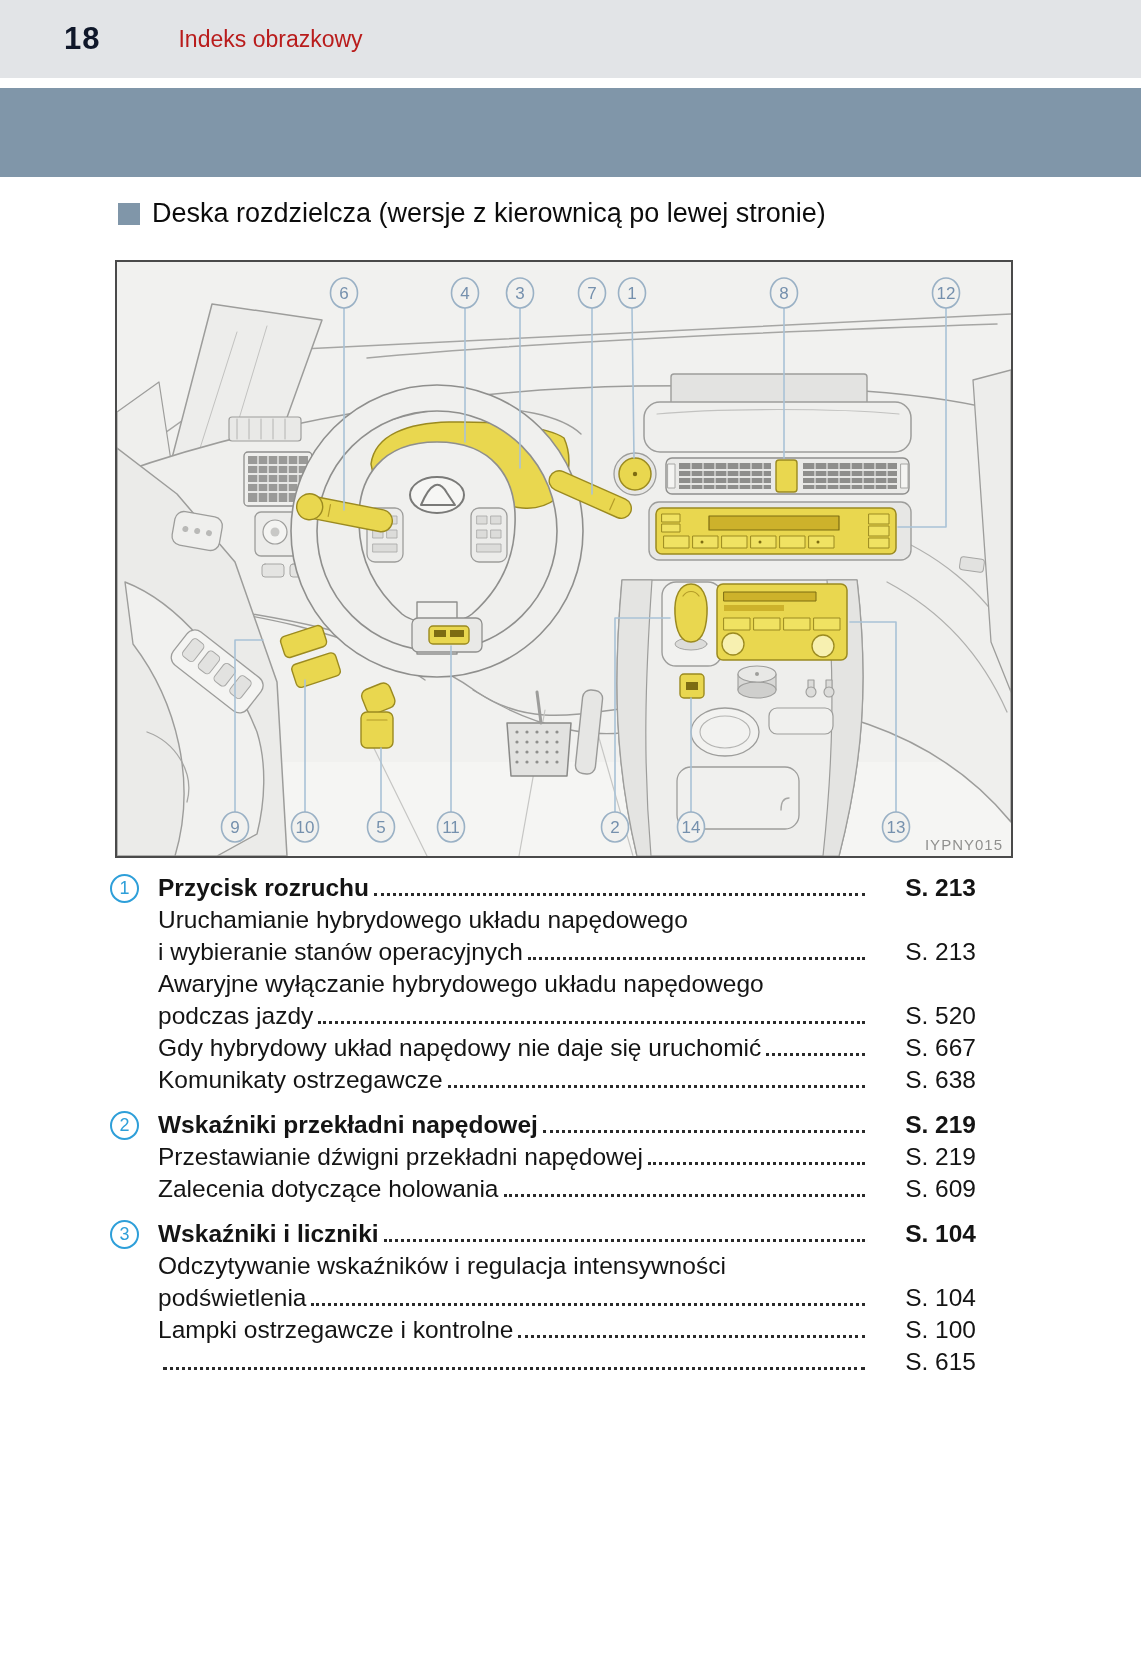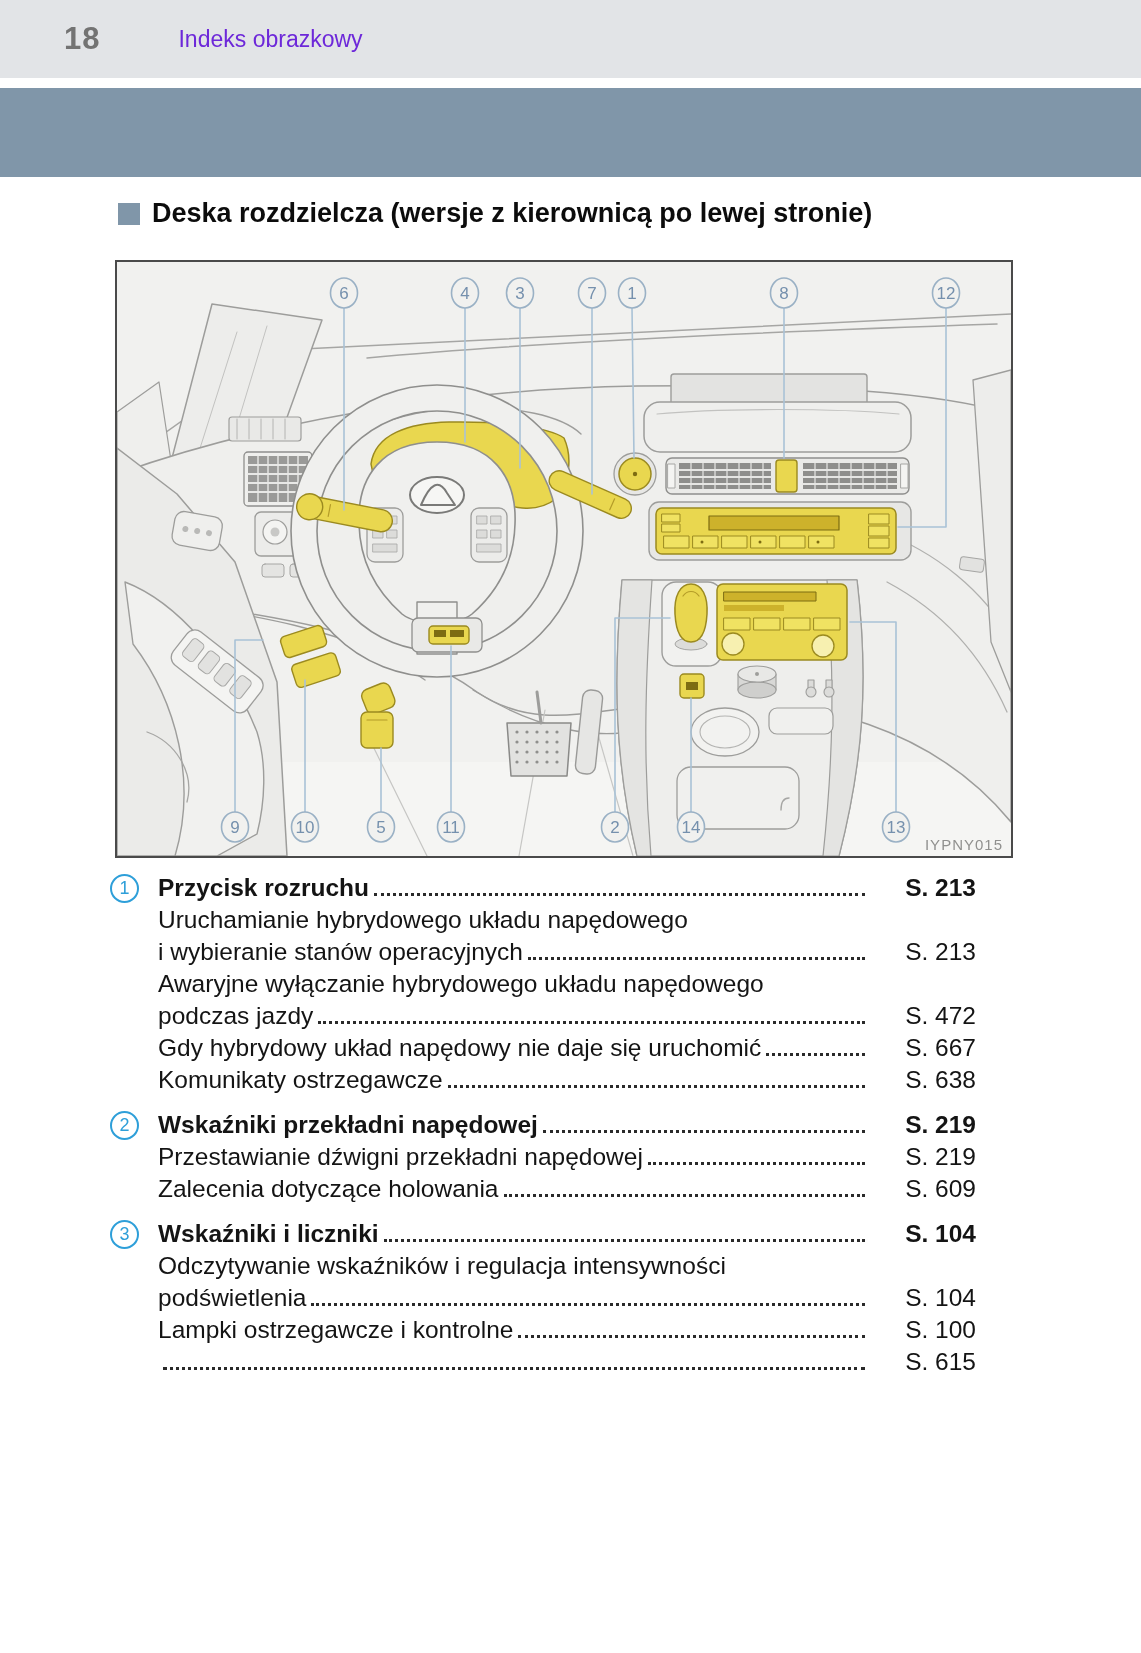--- a/index.html
+++ b/index.html
@@ -1,28 +1,28 @@
 <!DOCTYPE html>
 <html><head>
 <meta charset="utf-8">
 <style>
   html,body{margin:0;padding:0;background:#fff;}
   body{width:1141px;height:1653px;position:relative;font-family:"Liberation Sans",sans-serif;color:#141414;}
   .abs{position:absolute;}
 
   
   .page-header{left:0;top:0;width:1141px;height:78px;background:#e2e4e7;display:flex;align-items:center;}
-  .page-num{font-size:31px;font-weight:bold;margin-left:64px;color:#737373;letter-spacing:1px;}
-  .header-title{font-size:23px;margin-left:78px;color:#6d28d9;}
+  .page-num{font-size:31px;font-weight:bold;margin-left:64px;color:#0f172a;letter-spacing:1px;}
+  .header-title{font-size:23px;margin-left:78px;color:#b91c1c;}
 
   .banner{left:0;top:88px;width:1141px;height:89px;background:#8096a9;}
 
   .section-head{left:118px;top:198px;width:960px;display:flex;align-items:center;}
   .bullet{width:22px;height:22px;background:#8096a9;margin-right:12px;flex:0 0 auto;}
-  .section-title{font-size:27px;font-weight:bold;color:#0c0c0c;white-space:nowrap;}
+  .section-title{font-size:27px;font-weight:normal;color:#0c0c0c;white-space:nowrap;}
 
   
   .figure-box{left:115px;top:260px;width:898px;height:598px;border:2px solid #4a4a4a;background:#f1f1ef;box-sizing:border-box;}
   .figure-box svg{display:block;}
 
   
   .index-list{left:110px;top:872px;width:866px;}
   .item{margin-top:13px;}
   .item:first-child{margin-top:0;}
   .row{display:flex;align-items:baseline;line-height:32px;font-size:24.5px;}
@@ -396,21 +396,21 @@
       <div class="plainline">Uruchamianie hybrydowego układu napędowego</div>
       <div class="row indent">
         <span class="lbl">i wybieranie stanów operacyjnych</span>
         <span class="dots"></span>
         <span class="pageref">S. 213</span>
       </div>
       <div class="plainline">Awaryjne wyłączanie hybrydowego układu napędowego</div>
       <div class="row indent">
         <span class="lbl">podczas jazdy</span>
         <span class="dots"></span>
-        <span class="pageref">S. 472</span>
+        <span class="pageref">S. 520</span>
       </div>
       <div class="row indent">
         <span class="lbl">Gdy hybrydowy układ napędowy nie daje się uruchomić</span>
         <span class="dots"></span>
         <span class="pageref">S. 667</span>
       </div>
       <div class="row indent">
         <span class="lbl">Komunikaty ostrzegawcze</span>
         <span class="dots"></span>
         <span class="pageref">S. 638</span>

